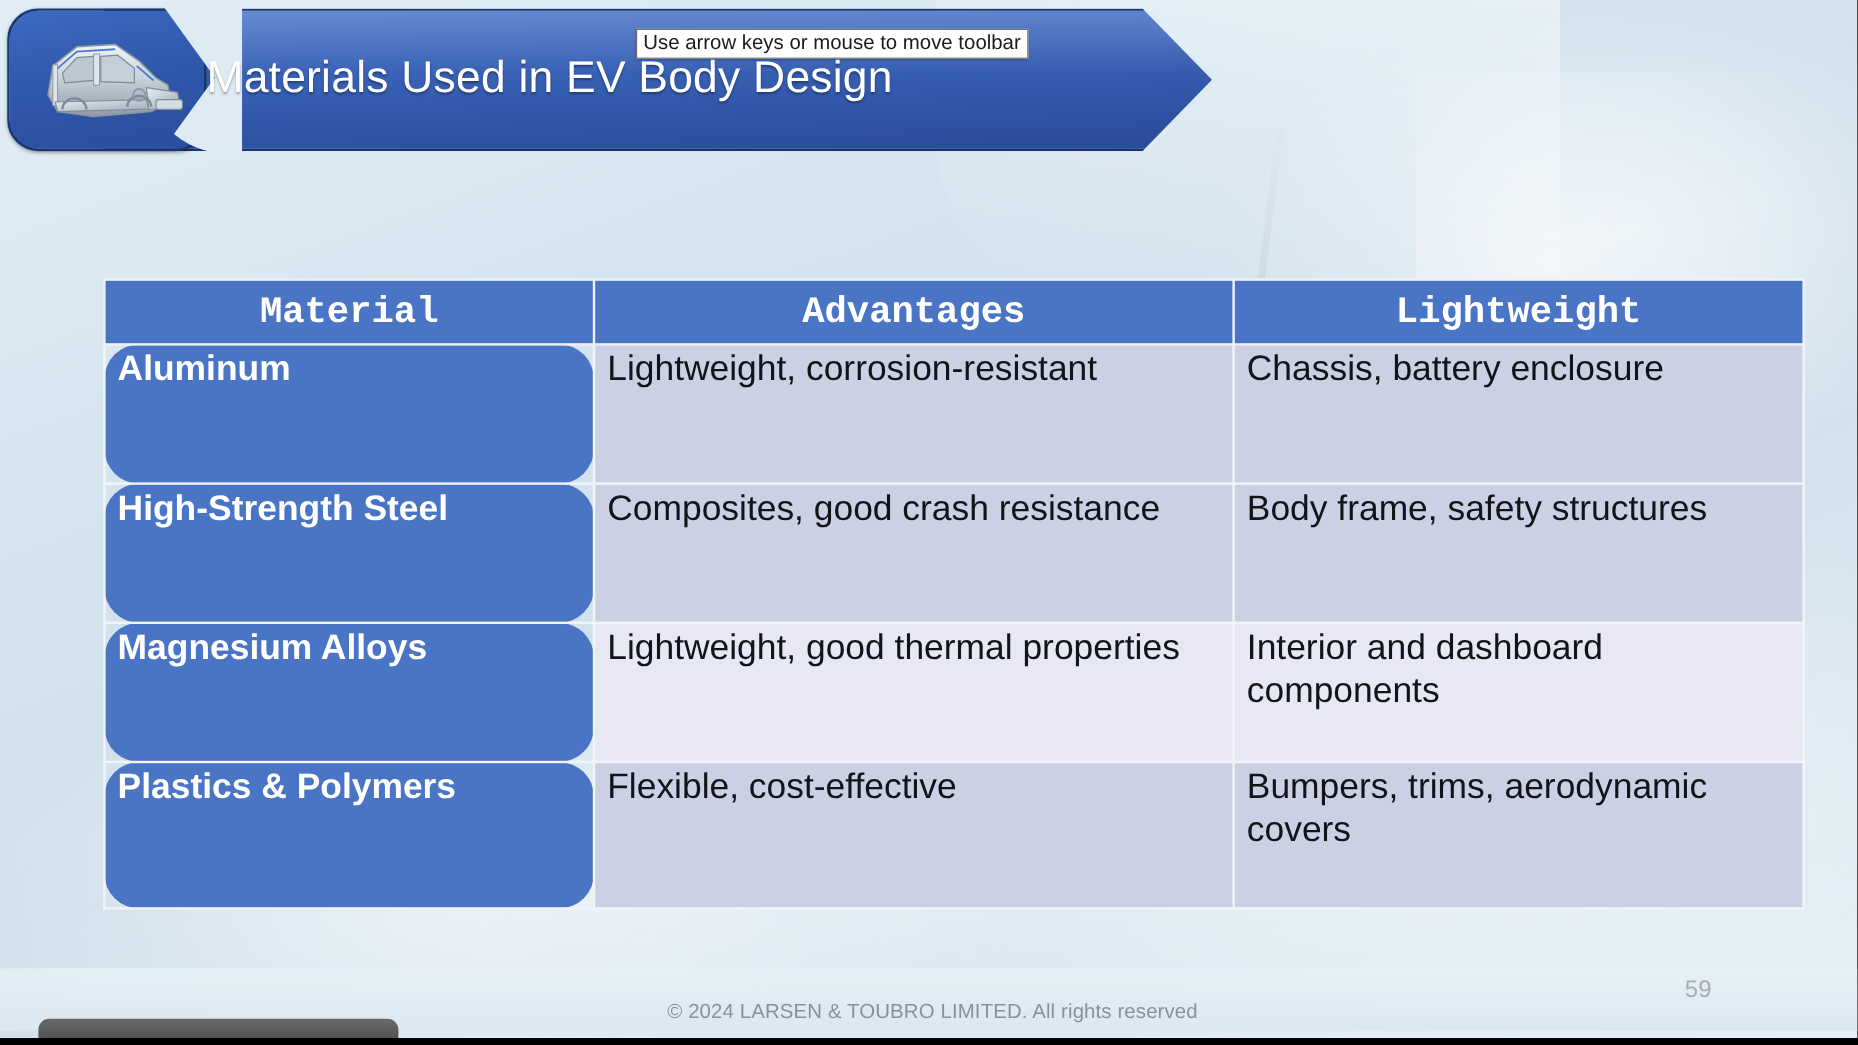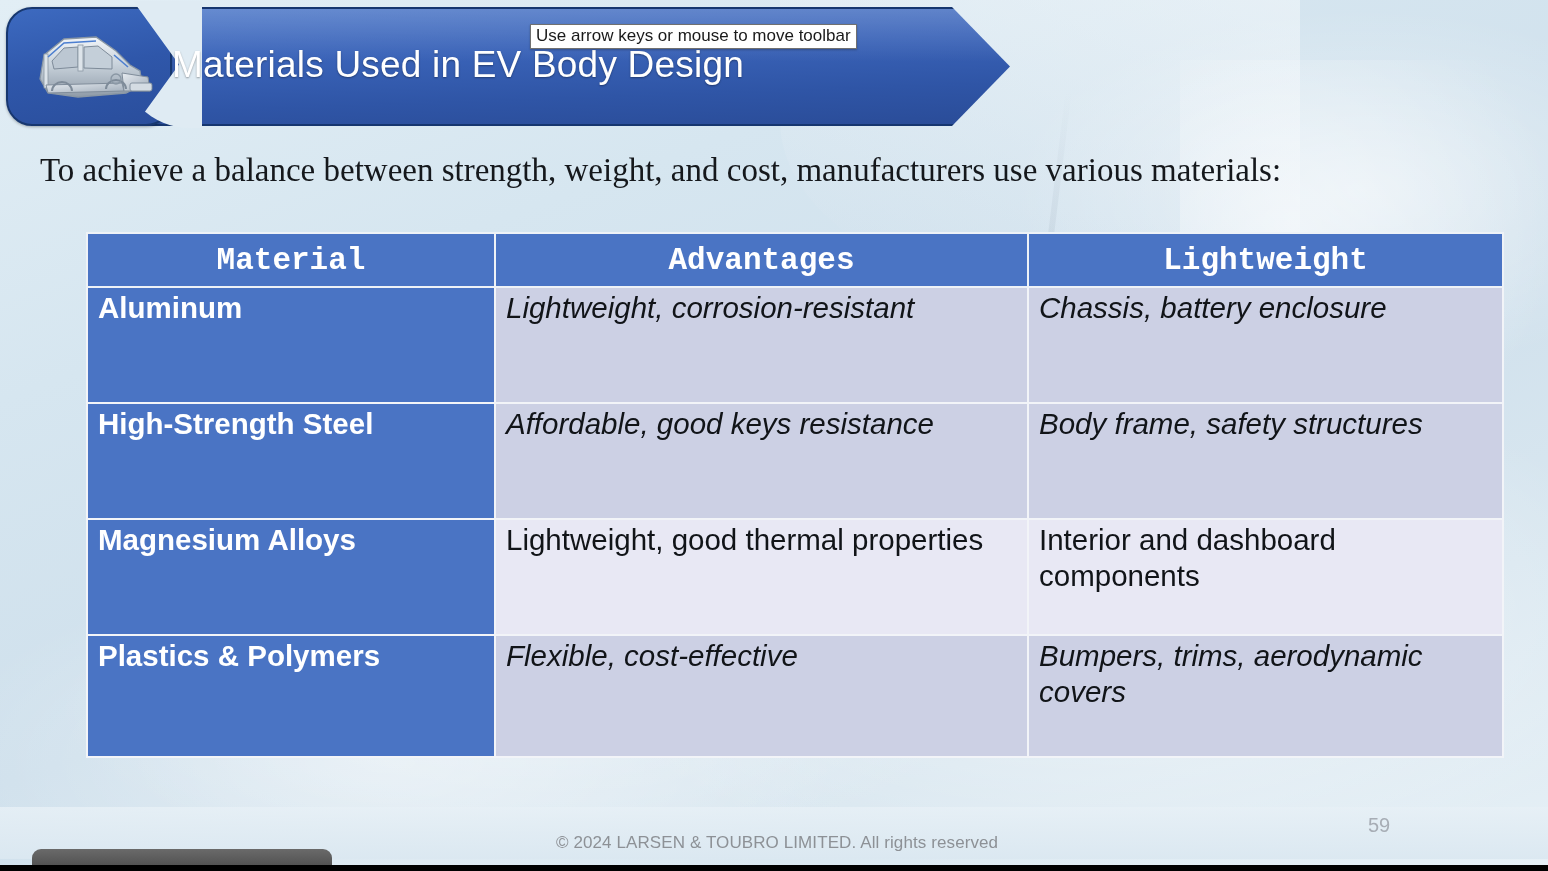--- a/index.html
+++ b/index.html
@@ -94,41 +94,41 @@
     background:#4a74c4;color:#ffffff;font-size:31px;font-weight:bold;
     text-align:center;height:52px;padding:0;
     border:2px solid #eef2f7;
     font-family:Liberation Mono, monospace;
   }
   #tbl td{
     padding:2px 10px 8px 10px;font-size:29.5px;line-height:1.22;
     vertical-align:top;border:2px solid #f2f4f8;color:#111418;
   }
   #tbl td.matcell{
-    background:#4a74c4;color:#ffffff;font-weight:bold;
-  }
-  tr.odd td.txt{background:#ccd0e4;font-style:italic;}
+    background:#4a74c4;color:#ffffff;font-weight:bold;border-radius:29px;
+  }
+  tr.odd td.txt{background:#ccd0e4;}
   tr.even td.txt{background:#e8e8f4;}
   tr.r1 td{height:104px;}
   tr.r2 td{height:104px;}
   tr.r3 td{height:104px;}
   tr.r4 td{height:104px;margin-top:12px;}
   tr.r5 td{height:110px;}
 
   
   #footer-band{
     position:absolute;left:0;bottom:6px;width:1548px;height:52px;
     background:linear-gradient(180deg, rgba(231,240,246,.85), rgba(219,232,241,.95));
   }
   #copyright{
     position:absolute;left:556px;bottom:12px;
     font-size:17px;color:#8d9196;letter-spacing:.1px;white-space:nowrap;text-align:right;
   }
   #slide-number{
-    position:absolute;left:1368px;bottom:28px;
+    position:absolute;left:1404px;bottom:28px;
     font-size:20px;color:#a7adb5;
   }
   
   #mini-toolbar{
     position:absolute;left:32px;bottom:-6px;width:300px;height:22px;
     background:linear-gradient(180deg,#6a6a6a,#4a4a4a);
     border-radius:9px 9px 0 0;
   }
 </style>
 </head>
@@ -179,21 +179,20 @@
         <path d="M96 34 L110 46" fill="none" stroke="#4d7fd0" stroke-width="1.6"></path>
         <circle cx="98" cy="58" r="5" fill="none" stroke="#8a97a4" stroke-width="1.4"></circle>
       </svg>
     </div>
     <div id="badge-curve"></div>
     <div id="banner-title">Materials Used in EV Body Design</div>
   </div>
 
   <div id="tooltip">Use arrow keys or mouse to move toolbar</div>
 
-  <div id="intro">To achieve a balance between strength, weight, and cost, manufacturers use various materials:</div>
 
   <table id="tbl">
     <colgroup>
         <col class="c1">
         <col class="c2">
         <col class="c3">
       </colgroup>
     <thead>
       <tr>
         <th>Material</th>
@@ -202,21 +201,21 @@
       </tr>
     </thead>
     <tbody>
       <tr class="odd r1">
         <td class="matcell">Aluminum</td>
         <td class="txt">Lightweight, corrosion-resistant</td>
         <td class="txt">Chassis, battery enclosure</td>
       </tr>
       <tr class="odd r3">
         <td class="matcell">High-Strength Steel</td>
-        <td class="txt">Affordable, good keys resistance</td>
+        <td class="txt">Composites, good crash resistance</td>
         <td class="txt">Body frame, safety structures</td>
       </tr>
       <tr class="even r4">
         <td class="matcell">Magnesium Alloys</td>
         <td class="txt">Lightweight, good thermal properties</td>
         <td class="txt">Interior and dashboard components</td>
       </tr>
       <tr class="odd r5">
         <td class="matcell">Plastics &amp; Polymers</td>
         <td class="txt">Flexible, cost-effective</td>

